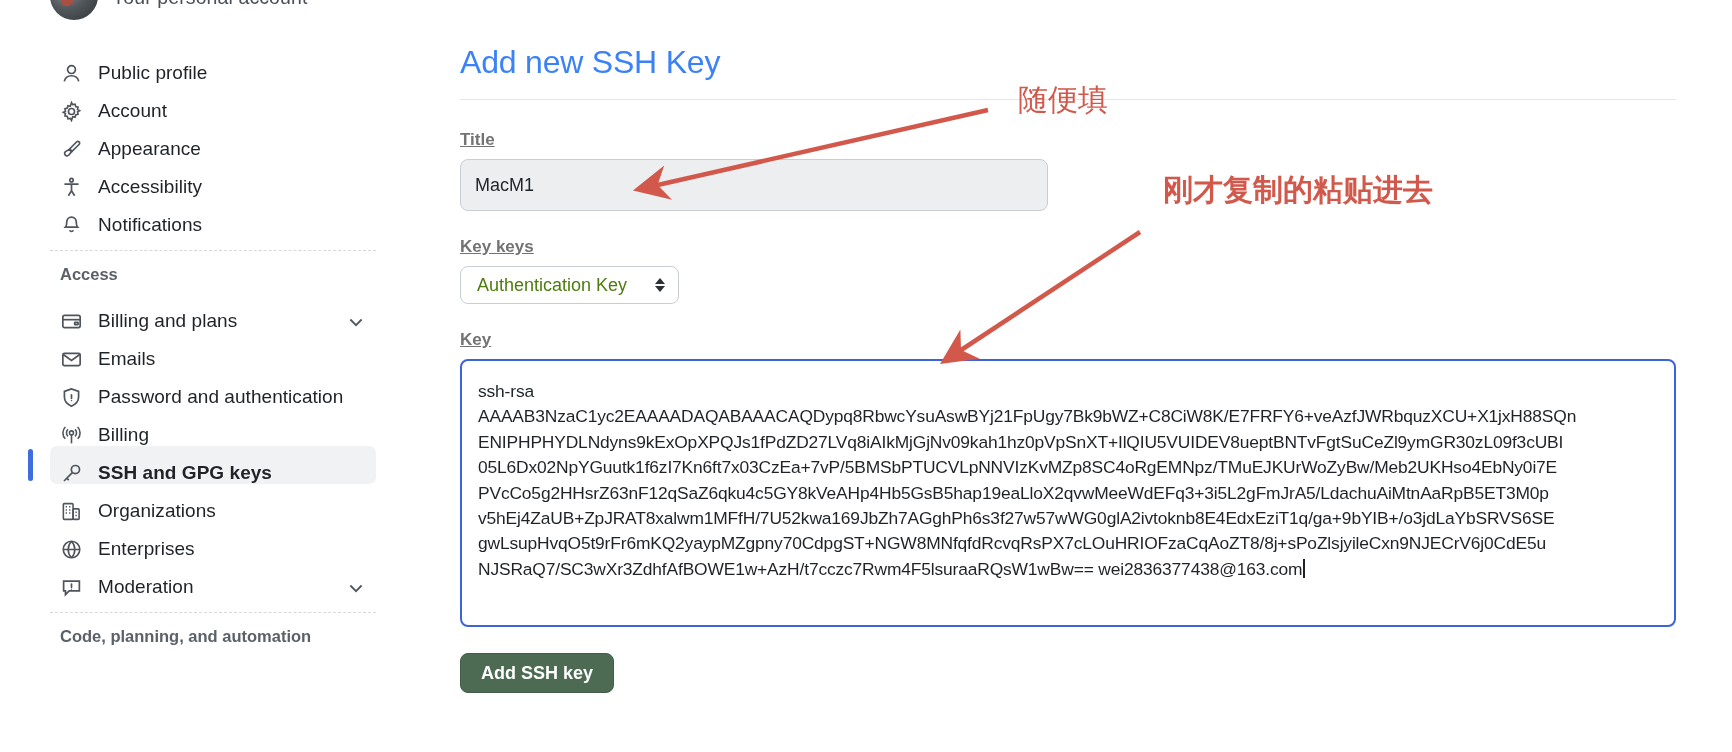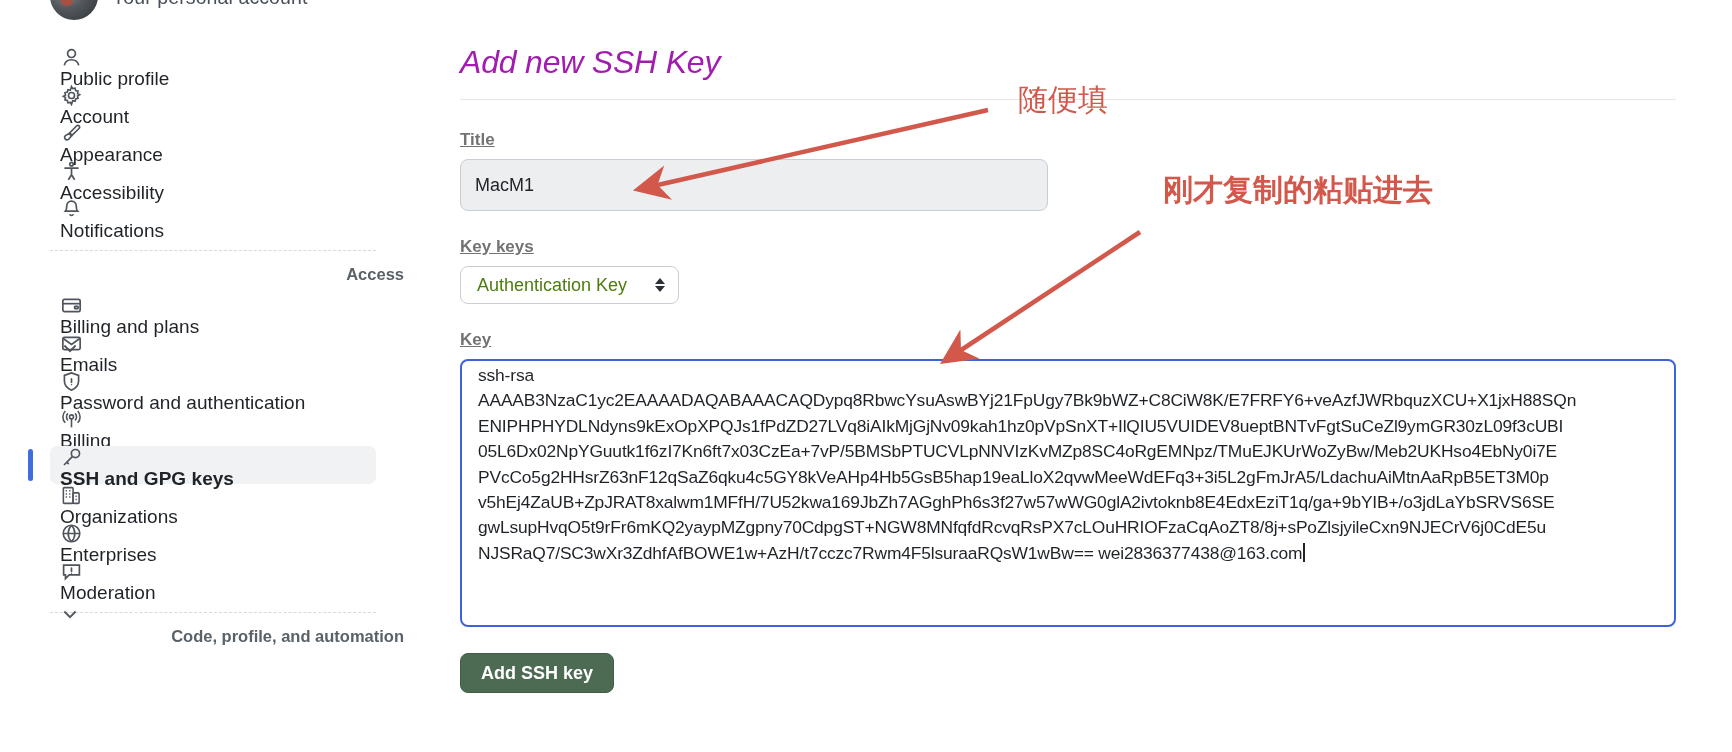--- a/index.html
+++ b/index.html
@@ -57,30 +57,30 @@
     color: #4a5057;
     letter-spacing: .1px;
     margin-top: -16px;
   }
 
   .nav-list { margin-top: 24px; }
 
   .nav-item {
     position: relative;
     display: flex;
-    align-items: flex-start;
+    align-items: flex-end;
+    gap: 16px;
     height: 38px;
     margin: 0 28px 0 22px;
     padding: 0 10px 0 10px;
     border-radius: 7px;
     cursor: pointer;
     font-size: 19px;
     color: #1F2328;
     letter-spacing: .05px;
-    flex-direction: column;
   }
   .nav-item .label { flex: 1 1 auto; }
   .nav-item.selected {
     background: #f1f2f4;
     font-weight: 700;
   }
   .nav-item.selected::before {
     content: "";
     position: absolute;
     left: -22px;
@@ -107,38 +107,36 @@
   .nav-divider {
     height: 0;
     border-top: 1px dashed #d6d9dd;
     margin: 14px 28px 14px 22px;
   }
   .nav-section-title {
     font-size: 16.5px;
     font-weight: 700;
     color: #5a6169;
     margin: 0 0 10px 32px;
-    text-align: right;
   }
 
   
   #main {
     position: absolute;
     left: 404px; top: 0;
     width: 1328px;
     height: 752px;
     padding: 44px 0 0 56px;
   }
   .page-title {
     font-size: 32px;
     font-weight: 400;
-    color: #a21caf;
+    color: #3b82f6;
     letter-spacing: -.2px;
     margin: 0 0 18px 0;
-    font-style: italic;
   }
   .title-rule {
     height: 1px;
     background: #e4e6ea;
     width: 1216px;
     margin-bottom: 30px;
   }
   .field-label {
     font-size: 17px;
     font-weight: 700;
@@ -194,21 +192,21 @@
   }
   .select-arrows .up { border-bottom: 6px solid #2b3137; }
   .select-arrows .dn { border-top: 6px solid #2b3137; }
 
   .key-area {
     width: 1216px;
     height: 268px;
     border: 2px solid #3d63d8;
     border-radius: 8px;
     background: #ffffff;
-    padding: 2px 16px;
+    padding: 18px 16px;
     font-size: 17.4px;
     line-height: 25.4px;
     color: #1F2328;
     font-family: "Liberation Sans", sans-serif;
     letter-spacing: -.15px;
     white-space: pre-wrap;
     word-break: break-all;
     overflow: hidden;
     resize: none;
     outline: none;
@@ -415,21 +413,21 @@
         <span class="label">Moderation</span>
         <span class="chev">
           <svg viewBox="0 0 16 16" fill="none" stroke="currentColor" stroke-width="1.5">
               <path d="M3.5 6l4.5 4.5L12.5 6"></path>
             </svg>
         </span>
       </div>
 
       <div class="nav-divider"></div>
 
-      <div class="nav-section-title">Code, profile, and automation</div>
+      <div class="nav-section-title">Code, planning, and automation</div>
 
     </div>
   </nav>
 
   <main id="main">
 
     <h1 class="page-title">Add new SSH Key</h1>
     <div class="title-rule"></div>
 
     <div class="field-label">Title</div>

